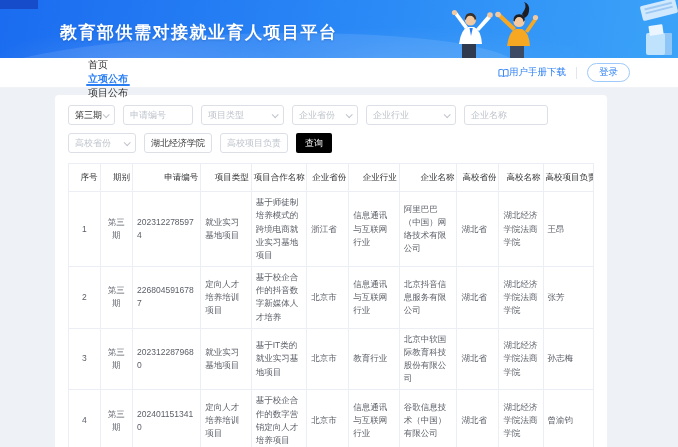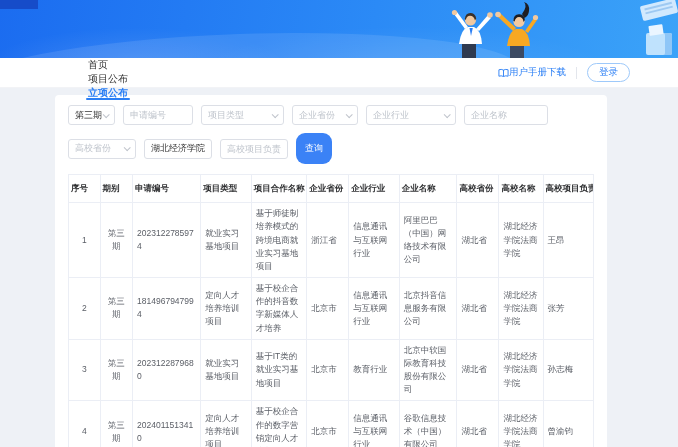--- a/index.html
+++ b/index.html
@@ -39,40 +39,41 @@
   
   .card { margin:7px 0 0 55px; width:552px; background:#fff; border-radius:4px; padding:10px 13px 10px; }
 
   .filters { display:flex; flex-direction:column; gap:8px; }
   .f-row { display:flex; gap:8px; align-items:center; }
   .ctrl { display:flex; align-items:center; justify-content:space-between; height:20px; border:1px solid #dcdfe6; border-radius:3px; padding:0 6px; font-size:9px; background:#fff; cursor:pointer; overflow:hidden; }
   .ctrl .val { color:#333; white-space:nowrap; overflow:hidden; }
   .ctrl .ph { color:#bfc4cc; white-space:nowrap; overflow:hidden; }
   input.ctrl { cursor:text; display:inline-block; padding:0 6px; color:#333; }
   input.ctrl::placeholder { color:#bfc4cc; }
-  .btn-search { height:31px; border:none; border-radius:9px; background:#3b82f6; color:#fff; font-size:9px; padding:0 9px; cursor:pointer; }
+  .btn-search { height:20px; border:none; border-radius:2px; background:#000000; color:#fff; font-size:9px; padding:0 9px; cursor:pointer; }
 
   
   table { width:100%; border-collapse:collapse; table-layout:fixed; margin-top:10px; font-size:8.5px; }
   th, td { border:1px solid #ebeef5; padding:4px 4px; line-height:1.55; word-break:break-all; vertical-align:middle; }
-  th { color:#303133; font-weight:700; text-align:left; white-space:nowrap; overflow:hidden; background:#fff; padding:7px 2px; }
+  th { color:#303133; font-weight:400; text-align:right; white-space:nowrap; overflow:hidden; background:#fff; padding:7px 2px; }
   td { color:#5a5e66; text-align:left; }
   td.c { text-align:center; }
   th:nth-child(1){width:6%} th:nth-child(2){width:6.2%} th:nth-child(3){width:13%}
   th:nth-child(4){width:9.6%} th:nth-child(5){width:10.6%} th:nth-child(6){width:8%}
   th:nth-child(7){width:9.6%} th:nth-child(8){width:11%} th:nth-child(9){width:8%}
   th:nth-child(10){width:8.4%}
 </style>
 </head>
 <body>
 
 <div class="page">
 
   <header class="banner">
     <div class="deco-tl"></div>
+    <div class="banner-title">教育部供需对接就业育人项目平台</div>
     <svg class="banner-art" viewBox="0 0 150 58">
 
       <path d="M44 58 L44 42 L58 42 L58 58 Z" fill="#2f3a4f"></path>
       <path d="M41 44 Q43 29 50 27 L56 27 Q63 30 64 44 Z" fill="#ffffff"></path>
       <path d="M47 29 L36 14 L39 12 L50 27 Z" fill="#ffffff"></path>
       <circle cx="36.5" cy="12.5" r="2.6" fill="#f2c9a0"></circle>
       <path d="M58 29 L70 15 L73 18 L61 31 Z" fill="#ffffff"></path>
       <circle cx="72" cy="15" r="2.8" fill="#f2c9a0"></circle>
       <circle cx="52.5" cy="20" r="5.6" fill="#f2c9a0"></circle>
       <path d="M46.8 19 Q47.5 12.5 53 13 Q57.5 13.5 58.2 18.5 L57 20.5 Q56 15.8 52 15.8 Q48.8 15.8 47.8 20 Z" fill="#39302a"></path>
@@ -88,22 +89,22 @@
       <path d="M95.4 21 Q95.5 13.8 101.5 14.2 Q106.8 14.6 106.8 20 L105.6 22 Q105 17 101 17 Q97.5 17 96.6 21.5 Z" fill="#1d1d22"></path>
       <path d="M104 14 Q110 6 106 2 Q112 4 111 11 Q110.5 16 106.5 18 Z" fill="#1d1d22"></path>
     </svg>
     <div class="deco-ticket"></div>
     <div class="deco-cube"></div>
   </header>
 
   <nav class="navbar">
     <div class="nav-items">
         <div class="nav-item">首页</div>
+        <div class="nav-item active">立项公布</div>
         <div class="nav-item">项目公布</div>
-        <div class="nav-item active">立项公布</div>
       </div>
     <div class="nav-right">
       <div class="manual">
         <svg width="11" height="10" viewBox="0 0 12 10">
           <path d="M1 1.5 Q3.5 0.5 6 1.8 Q8.5 0.5 11 1.5 L11 8.5 Q8.5 7.5 6 8.8 Q3.5 7.5 1 8.5 Z M6 1.8 L6 8.8" fill="none" stroke="#2b7ff5" stroke-width="1"></path>
         </svg>
         <span>用户手册下载</span>
       </div>
       <div class="nav-divider"></div>
       <div class="login-pill">
@@ -174,21 +175,21 @@
               <td>浙江省</td>
               <td>信息通讯与互联网行业</td>
               <td>阿里巴巴（中国）网络技术有限公司</td>
               <td>湖北省</td>
               <td>湖北经济学院法商学院</td>
               <td>王昂</td>
             </tr>
             <tr>
               <td class="c">2</td>
               <td class="c">第三期</td>
-              <td>1814967947994</td>
+              <td>2268045916787</td>
               <td>定向人才培养培训项目</td>
               <td>基于校企合作的抖音数字新媒体人才培养</td>
               <td>北京市</td>
               <td>信息通讯与互联网行业</td>
               <td>北京抖音信息服务有限公司</td>
               <td>湖北省</td>
               <td>湖北经济学院法商学院</td>
               <td>张芳</td>
             </tr>
             <tr>

